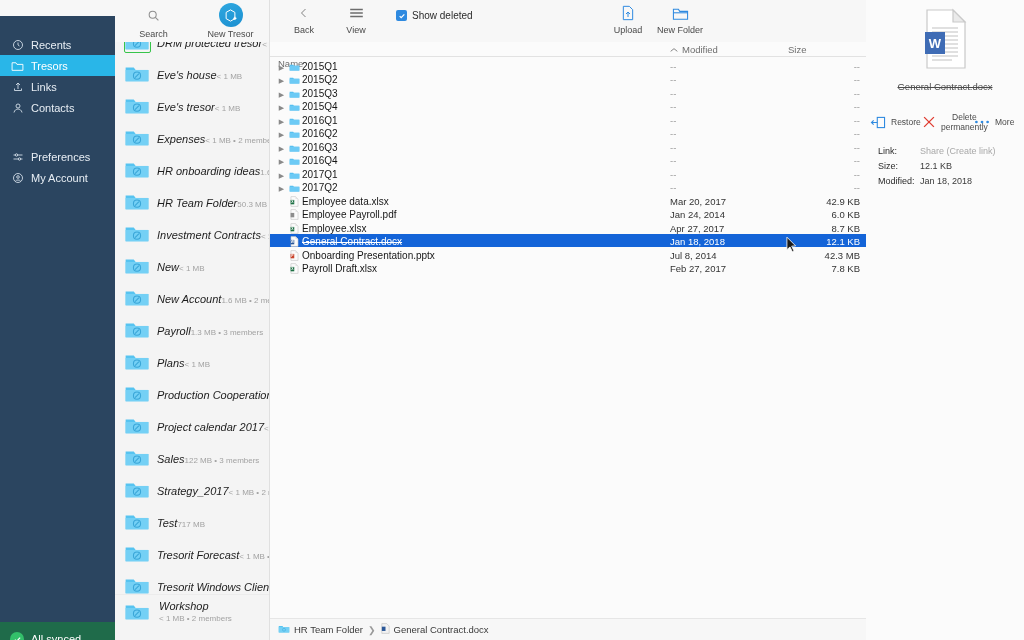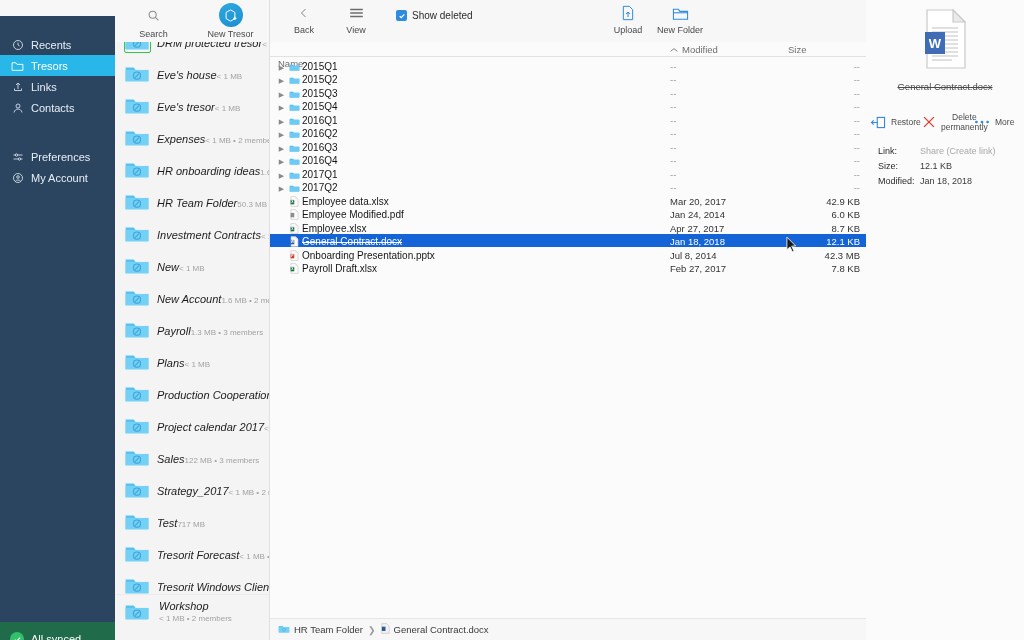--- a/index.html
+++ b/index.html
@@ -682,21 +682,21 @@
         </div>
         <div class="row">
           <span class="tri"></span>
           <span class="r-ic">
             <svg width="9" height="11" viewBox="0 0 14 18">
               <path d="M1.2 1h7.4L12.8 5v12H1.2z" fill="#fbfbfb" stroke="#bdbdbd" stroke-width="0.9"></path>
               <path d="M8.6 1l4.2 4H8.6z" fill="#e2e2e2"></path>
               <rect x="0.6" y="6.4" width="6" height="7.2" fill="#8c8c8c"></rect>
             </svg>
           </span>
-          <span class="r-name">Employee Modified.pdf</span>
+          <span class="r-name">Employee Payroll.pdf</span>
           <span class="r-mod">Jan 24, 2014</span>
           <span class="r-size">6.0 KB</span>
         </div>
         <div class="row">
           <span class="tri"></span>
           <span class="r-ic">
             <svg width="9" height="11" viewBox="0 0 14 18">
               <path d="M1.2 1h7.4L12.8 5v12H1.2z" fill="#fbfbfb" stroke="#bdbdbd" stroke-width="0.9"></path>
               <path d="M8.6 1l4.2 4H8.6z" fill="#e2e2e2"></path>
               <rect x="0.6" y="6.4" width="6" height="7.2" fill="#1d7044"></rect>

